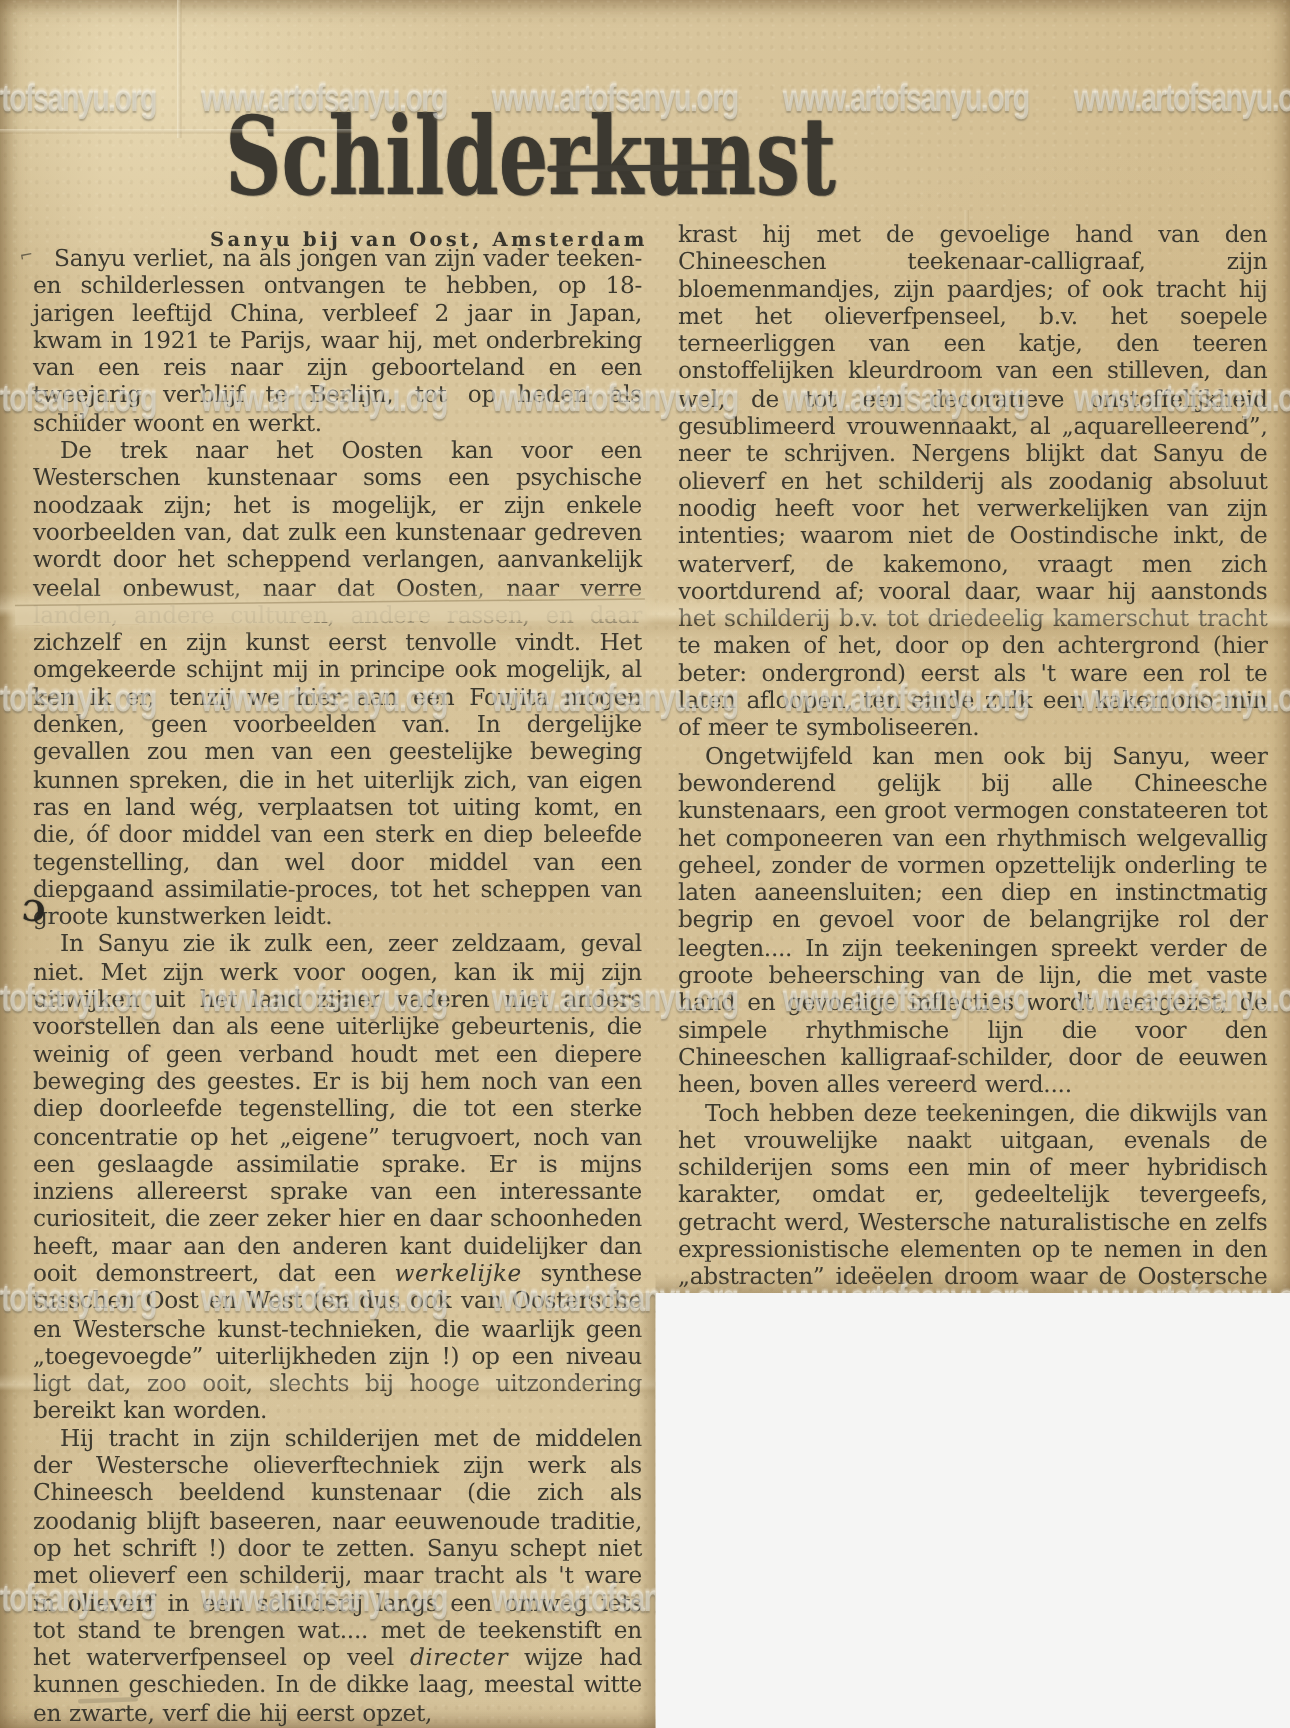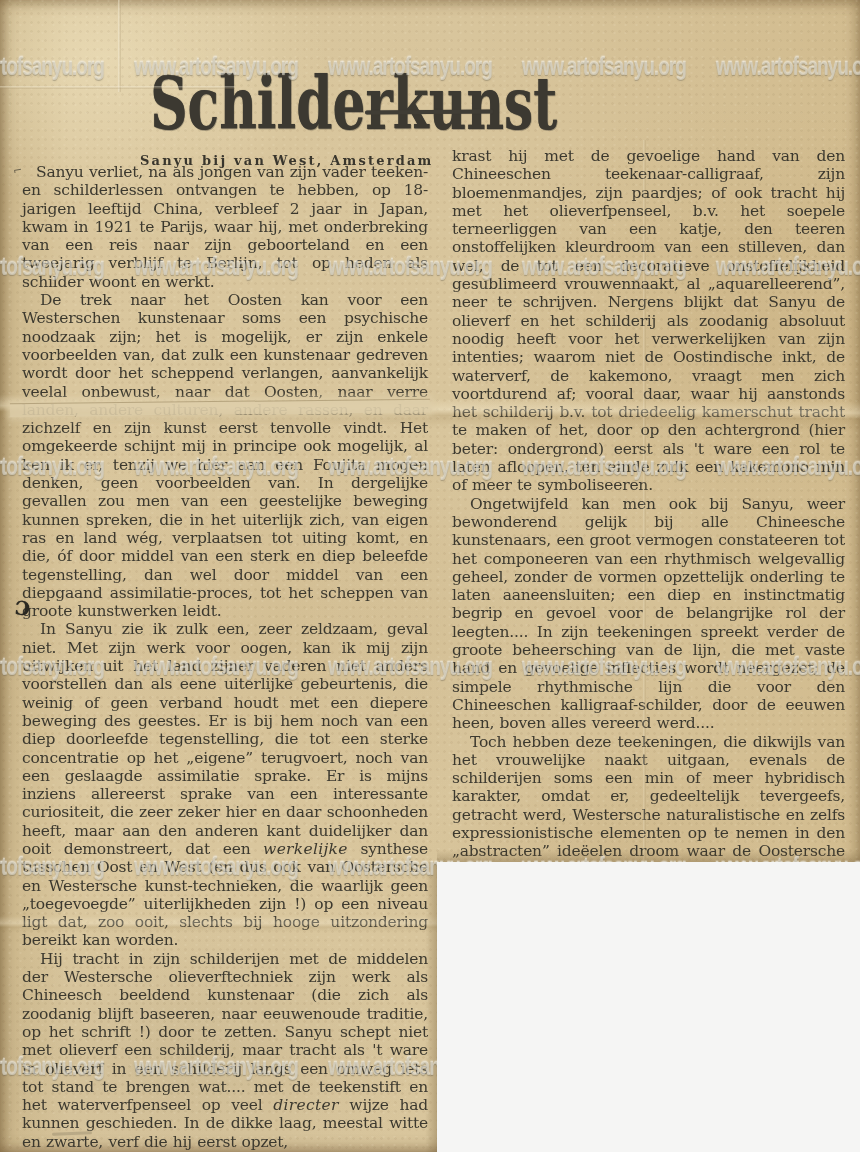--- a/index.html
+++ b/index.html
@@ -127,21 +127,21 @@
 <body>
 
 <div class="canvas">
 
   <div class="paper">
 
     <h1 class="headline"><span>Schilderkunst</span></h1>
 
     <div class="title-rule"></div>
 
-    <h2 class="subhead">Sanyu bij van West, Amsterdam</h2>
+    <h2 class="subhead">Sanyu bij van Oost, Amsterdam</h2>
 
     <div class="col col-left">
       <p class="small-indent">Sanyu verliet, na als jongen van zijn vader teeken- en schilderlessen ontvangen te hebben, op 18-jarigen leeftijd China, verbleef 2 jaar in Japan, kwam in 1921 te Parijs, waar hij, met onderbreking van een reis naar zijn geboorteland en een tweejarig verblijf te Berlijn, tot op heden als schilder woont en werkt.</p>
       <p class="indent">De trek naar het Oosten kan voor een Westerschen kunstenaar soms een psychische noodzaak zijn; het is mogelijk, er zijn enkele voorbeelden van, dat zulk een kunstenaar gedreven wordt door het scheppend verlangen, aanvankelijk veelal onbewust, naar dat Oosten, naar verre landen, andere culturen, andere rassen, en daar zichzelf en zijn kunst eerst tenvolle vindt. Het omgekeerde schijnt mij in principe ook mogelijk, al ken ik er, tenzij we hier aan een Foujita mogen denken, geen voorbeelden van. In dergelijke gevallen zou men van een geestelijke beweging kunnen spreken, die in het uiterlijk zich, van eigen ras en land wég, verplaatsen tot uiting komt, en die, óf door middel van een sterk en diep beleefde tegenstelling, dan wel door middel van een diepgaand assimilatie-proces, tot het scheppen van groote kunstwerken leidt.</p>
       <p class="indent">In Sanyu zie ik zulk een, zeer zeldzaam, geval niet. Met zijn werk voor oogen, kan ik mij zijn uitwijken uit het land zijner vaderen niet anders voorstellen dan als eene uiterlijke gebeurtenis, die weinig of geen verband houdt met een diepere beweging des geestes. Er is bij hem noch van een diep doorleefde tegenstelling, die tot een sterke concentratie op het „eigene” terugvoert, noch van een geslaagde assimilatie sprake. Er is mijns inziens allereerst sprake van een interessante curiositeit, die zeer zeker hier en daar schoonheden heeft, maar aan den anderen kant duidelijker dan ooit demonstreert, dat een <i>werkelijke</i> synthese tusschen Oost en West (en dus ook van Oostersche en Westersche kunst-technieken, die waarlijk geen „toegevoegde” uiterlijkheden zijn !) op een niveau ligt dat, zoo ooit, slechts bij hooge uitzondering bereikt kan worden.</p>
       <p class="indent">Hij tracht in zijn schilderijen met de middelen der Westersche olieverftechniek zijn werk als Chineesch beeldend kunstenaar (die zich als zoodanig blijft baseeren, naar eeuwenoude traditie, op het schrift !) door te zetten. Sanyu schept niet met olieverf een schilderij, maar tracht als 't ware in olieverf in een schilderij langs een omweg iets tot stand te brengen wat.... met de teekenstift en het waterverfpenseel op veel <i>directer</i> wijze had kunnen geschieden. In de dikke laag, meestal witte en zwarte, verf die hij eerst opzet,</p>
     </div>
 
     <div class="col col-right">
       <p>krast hij met de gevoelige hand van den Chineeschen teekenaar-calligraaf, zijn bloemenmandjes, zijn paardjes; of ook tracht hij met het olieverfpenseel, b.v. het soepele terneerliggen van een katje, den teeren onstoffelijken kleurdroom van een stilleven, dan wel, de tot een decoratieve onstoffelijkheid gesublimeerd vrouwennaakt, al „aquarelleerend”, neer te schrijven. Nergens blijkt dat Sanyu de olieverf en het schilderij als zoodanig absoluut noodig heeft voor het verwerkelijken van zijn intenties; waarom niet de Oostindische inkt, de waterverf, de kakemono, vraagt men zich voortdurend af; vooral daar, waar hij aanstonds het schilderij b.v. tot driedeelig kamerschut tracht te maken of het, door op den achtergrond (hier beter: ondergrond) eerst als 't ware een rol te laten afloopen, ten einde zulk een kakemono min of meer te symboliseeren.</p>

